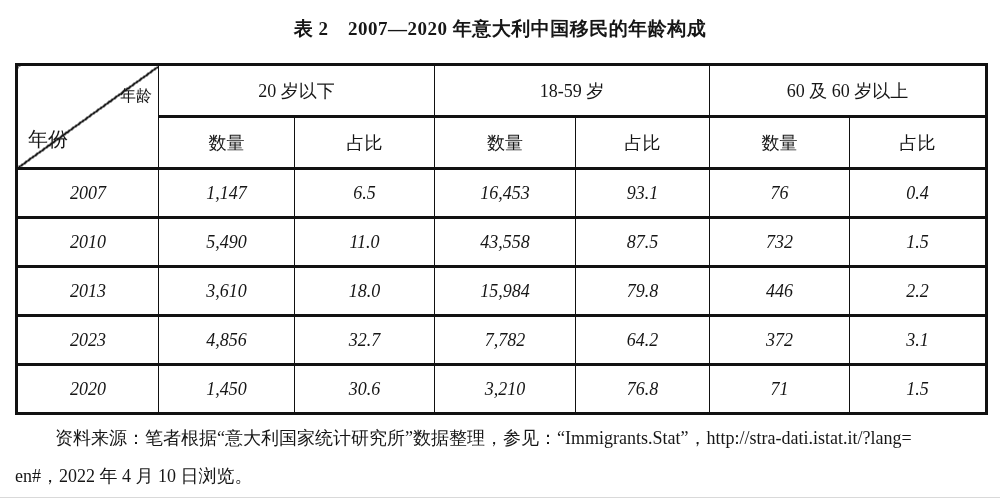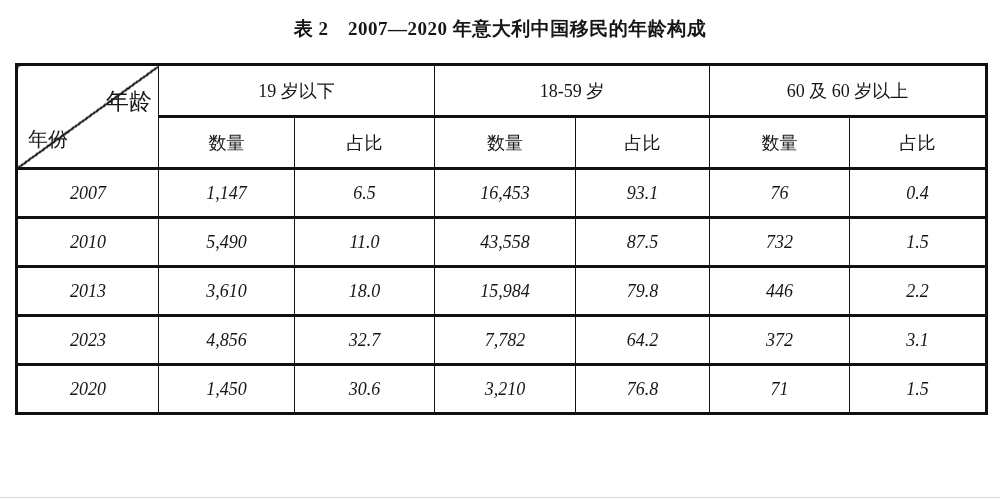--- a/index.html
+++ b/index.html
@@ -42,21 +42,21 @@
   tbody tr > td { height: 46px; font-style: italic; }
 
   .corner-cell {
     position: relative;
     background-image: linear-gradient(to bottom right,
       transparent calc(50% - 1px),
       #111 calc(50% - 1px),
       #111 calc(50% + 1px),
       transparent calc(50% + 1px));
   }
-  .corner-age  { position: absolute; top: 20px; right: 6px;  font-size: 23px; }
+  .corner-age  { position: absolute; top: 20px; right: 6px;  font-size: 16px; }
   .corner-year { position: absolute; bottom: 14px; left: 10px; font-size: 20px; }
 
   .source-note {
     position: absolute; left: 15px; top: 419px; width: 972px;
     font-size: 18px;
     line-height: 38px;
     text-align: left;
   }
   .source-line1 { padding-left: 40px; white-space: nowrap; }
   .source-line2 { padding-left: 0; white-space: nowrap; }
@@ -83,21 +83,21 @@
       <col style="width:134px">
       <col style="width:140px">
       <col style="width:137px">
     </colgroup>
     <thead>
       <tr class="hdr-groups">
         <th class="corner-cell" rowspan="2">
           <span class="corner-age">年龄</span>
           <span class="corner-year">年份</span>
         </th>
-        <th colspan="2">19 岁以下</th>
+        <th colspan="2">20 岁以下</th>
         <th colspan="2">18-59 岁</th>
         <th colspan="2">60 及 60 岁以上</th>
       </tr>
       <tr class="hdr-subs">
         <th>数量</th>
         <th>占比</th>
         <th>数量</th>
         <th>占比</th>
         <th>数量</th>
         <th>占比</th>
@@ -145,16 +145,20 @@
           <td>1,450</td>
           <td>30.6</td>
           <td>3,210</td>
           <td>76.8</td>
           <td>71</td>
           <td>1.5</td>
         </tr>
       </tbody>
   </table>
 
+  <div class="source-note">
+    <div class="source-line1">资料来源：笔者根据“意大利国家统计研究所”数据整理，参见：“Immigrants.Stat”，http://stra-dati.istat.it/?lang=</div>
+    <div class="source-line2">en#，2022 年 4 月 10 日浏览。</div>
+  </div>
 
   <div class="bottom-rule"></div>
 
 </div>
 
 </body></html>

